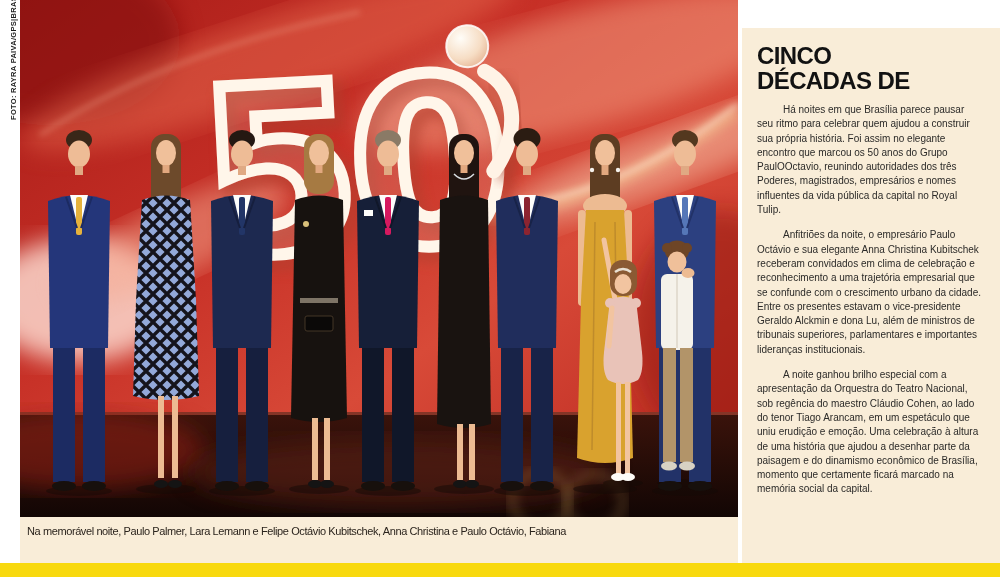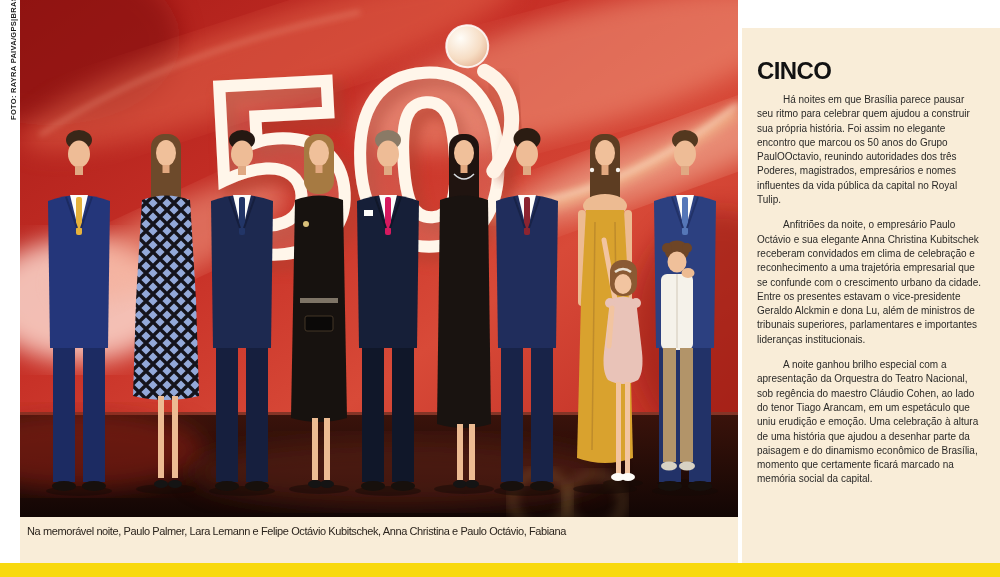--- a/index.html
+++ b/index.html
@@ -28,21 +28,21 @@
     padding:6px 0 0 7px;box-sizing:border-box;
   }
   .caption-line{
     font-size:11px;font-weight:normal;color:#2b241d;
     line-height:17px;letter-spacing:-.4px;white-space:nowrap;
   }
   
   .article{
     position:absolute;left:742px;top:28px;width:258px;height:535px;
     background:#f9edd8;box-sizing:border-box;
-    padding:30px 16px 0 15px;overflow:hidden;
+    padding:15px 16px 0 15px;overflow:hidden;
   }
   .title{margin:0 0 10px 0;}
   .title div{
     font-size:24px;line-height:25px;font-weight:bold;
     color:#121212;letter-spacing:-.6px;
   }
   .article p{
     margin:0 0 11px 0;
     font-size:10px;line-height:14.3px;color:#2b2a28;
     text-indent:26px;width:226px;
@@ -293,19 +293,20 @@
   </svg>
 </div>
 
 <div class="caption-bar">
   <div class="caption-line">Na memorável noite, Paulo Palmer, Lara Lemann e Felipe Octávio Kubitschek, Anna Christina e Paulo Octávio, Fabiana</div>
 </div>
 
 <div class="article">
   <div class="title">
     <div>CINCO</div>
+    <div>DÉCADAS DE</div>
   </div>
   <p>Há noites em que Brasília parece pausar seu ritmo para celebrar quem ajudou a construir sua própria história. Foi assim no elegante encontro que marcou os 50 anos do Grupo PaulOOctavio, reunindo autoridades dos três Poderes, magistrados, empresários e nomes influentes da vida pública da capital no Royal Tulip.</p>
   <p>Anfitriões da noite, o empresário Paulo Octávio e sua elegante Anna Christina Kubitschek receberam convidados em clima de celebração e reconhecimento a uma trajetória empresarial que se confunde com o crescimento urbano da cidade. Entre os presentes estavam o vice-presidente Geraldo Alckmin e dona Lu, além de ministros de tribunais superiores, parlamentares e importantes lideranças institucionais.</p>
   <p>A noite ganhou brilho especial com a apresentação da Orquestra do Teatro Nacional, sob regência do maestro Cláudio Cohen, ao lado do tenor Tiago Arancam, em um espetáculo que uniu erudição e emoção. Uma celebração à altura de uma história que ajudou a desenhar parte da paisagem e do dinamismo econômico de Brasília, momento que certamente ficará marcado na memória social da capital.</p>
 </div>
 
 <div class="accent-bar"></div>
 
 </body></html>

